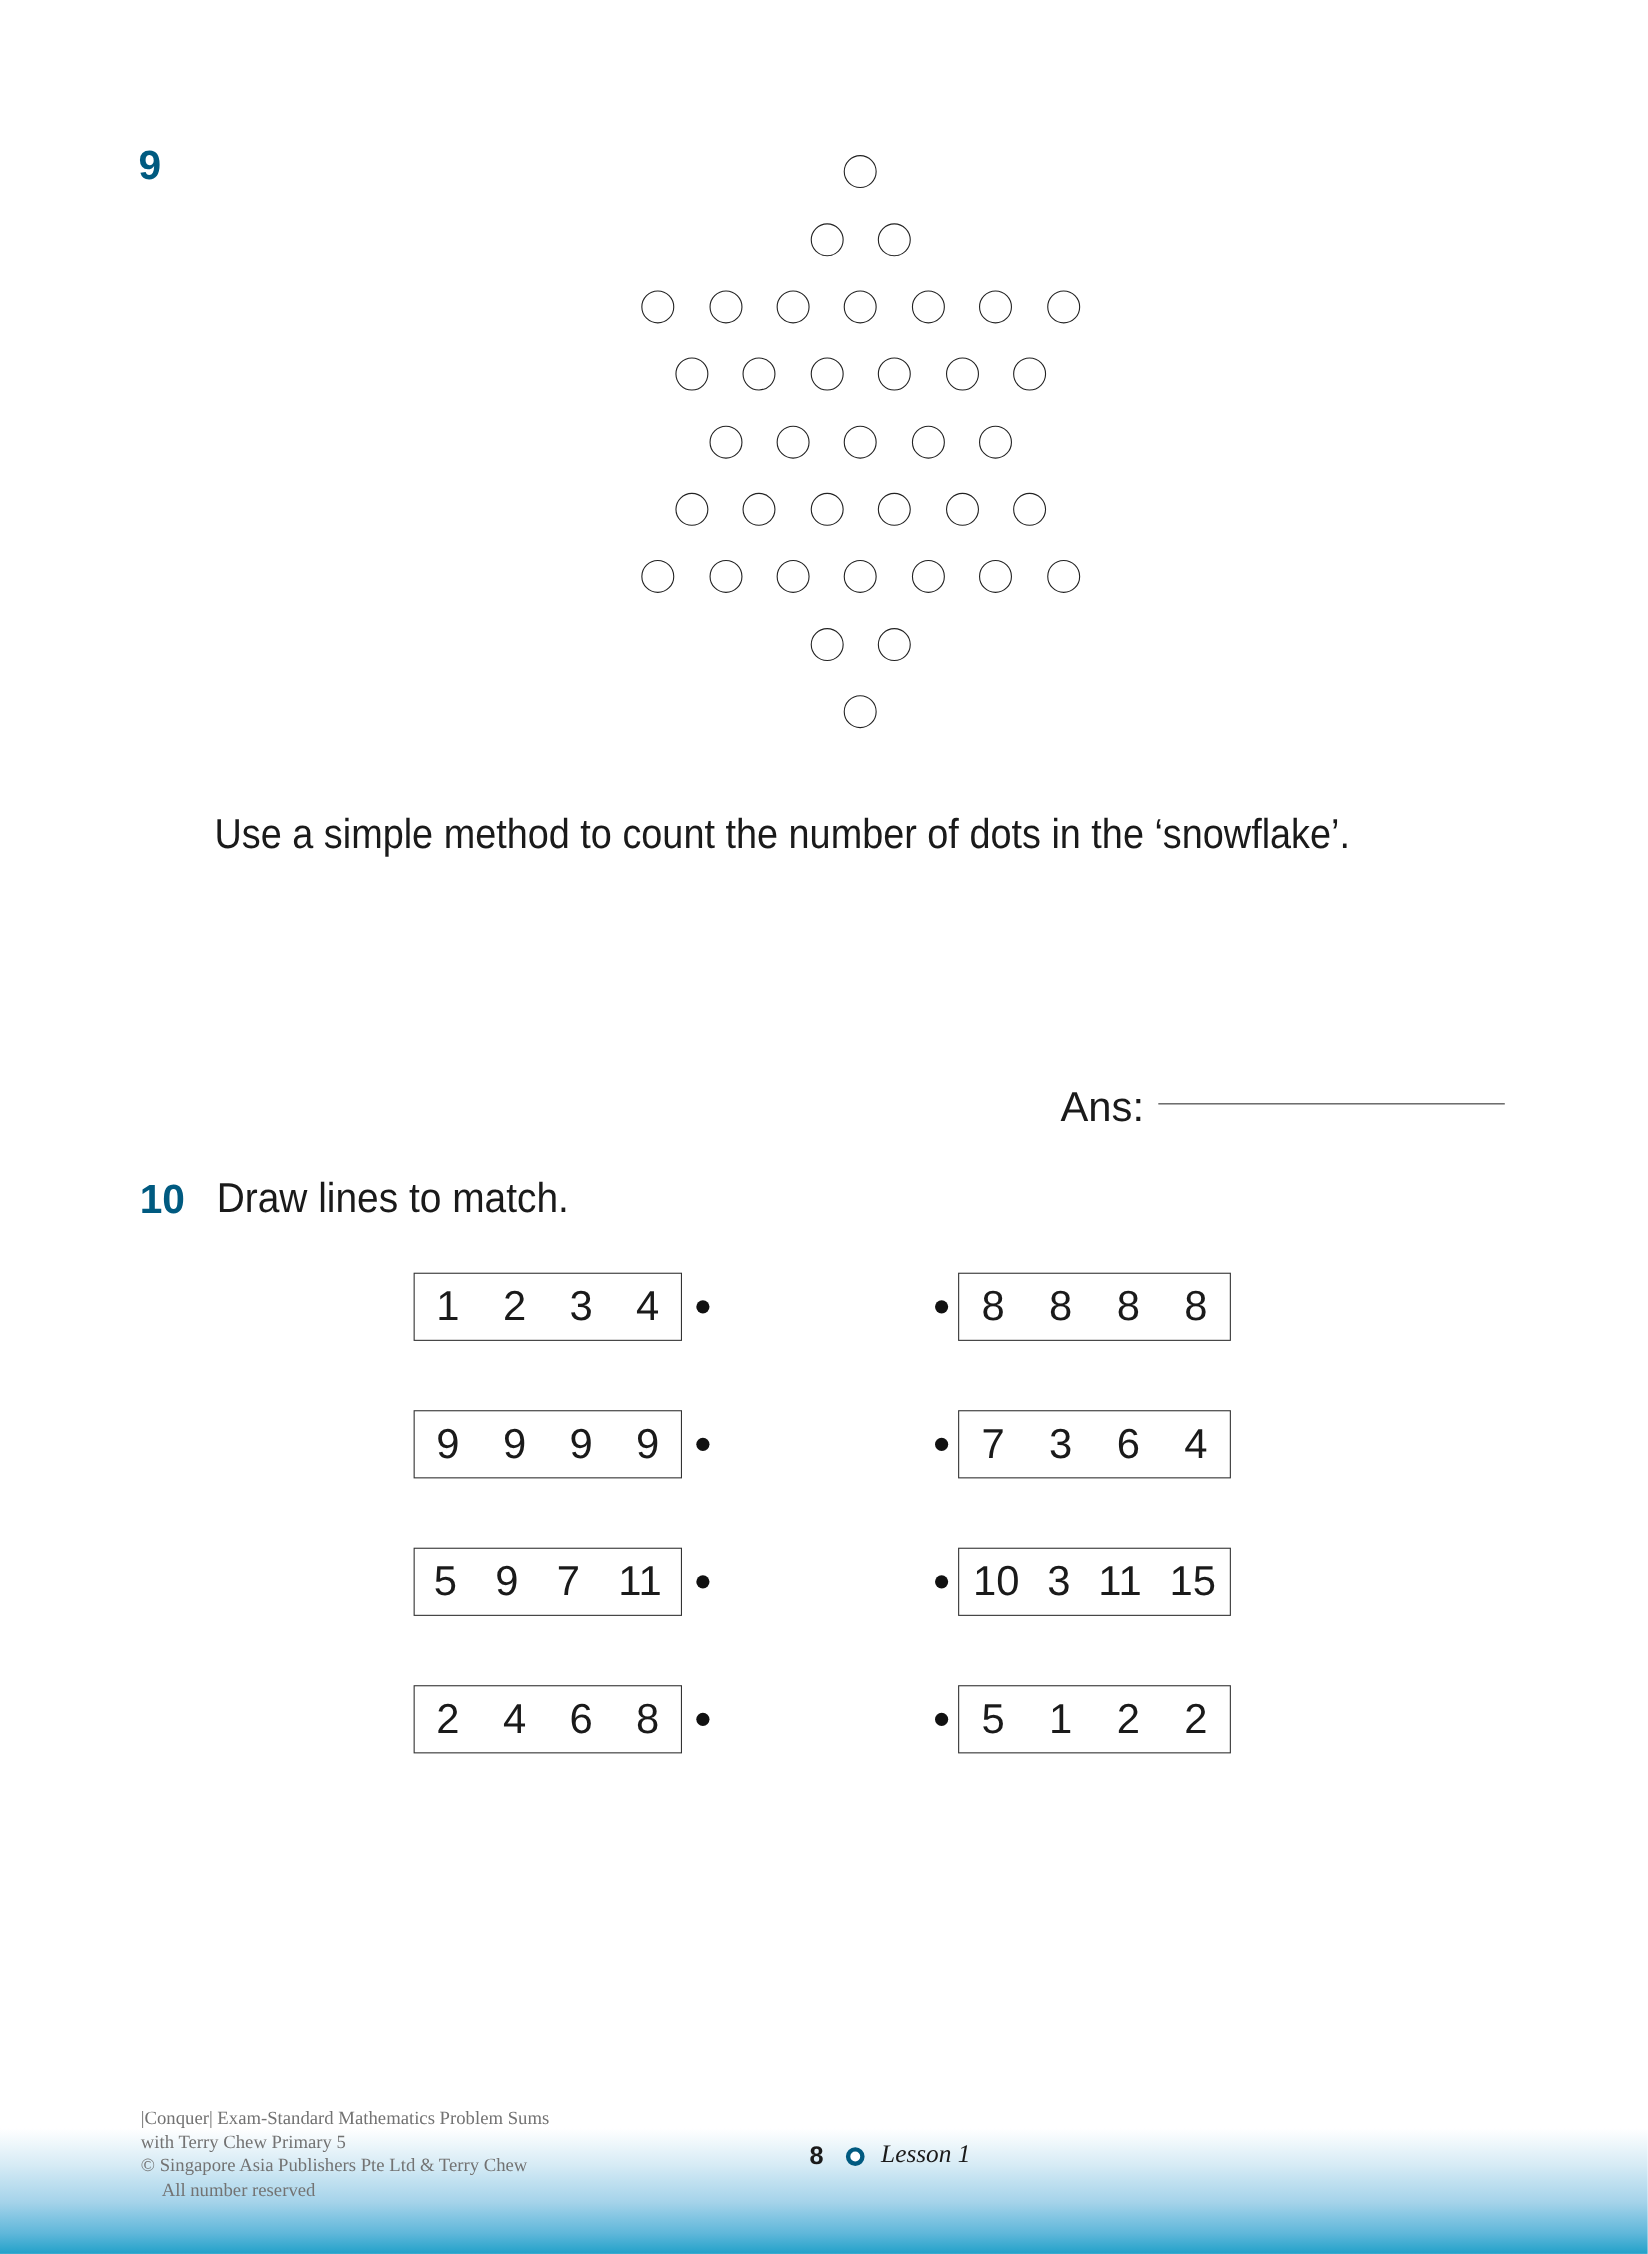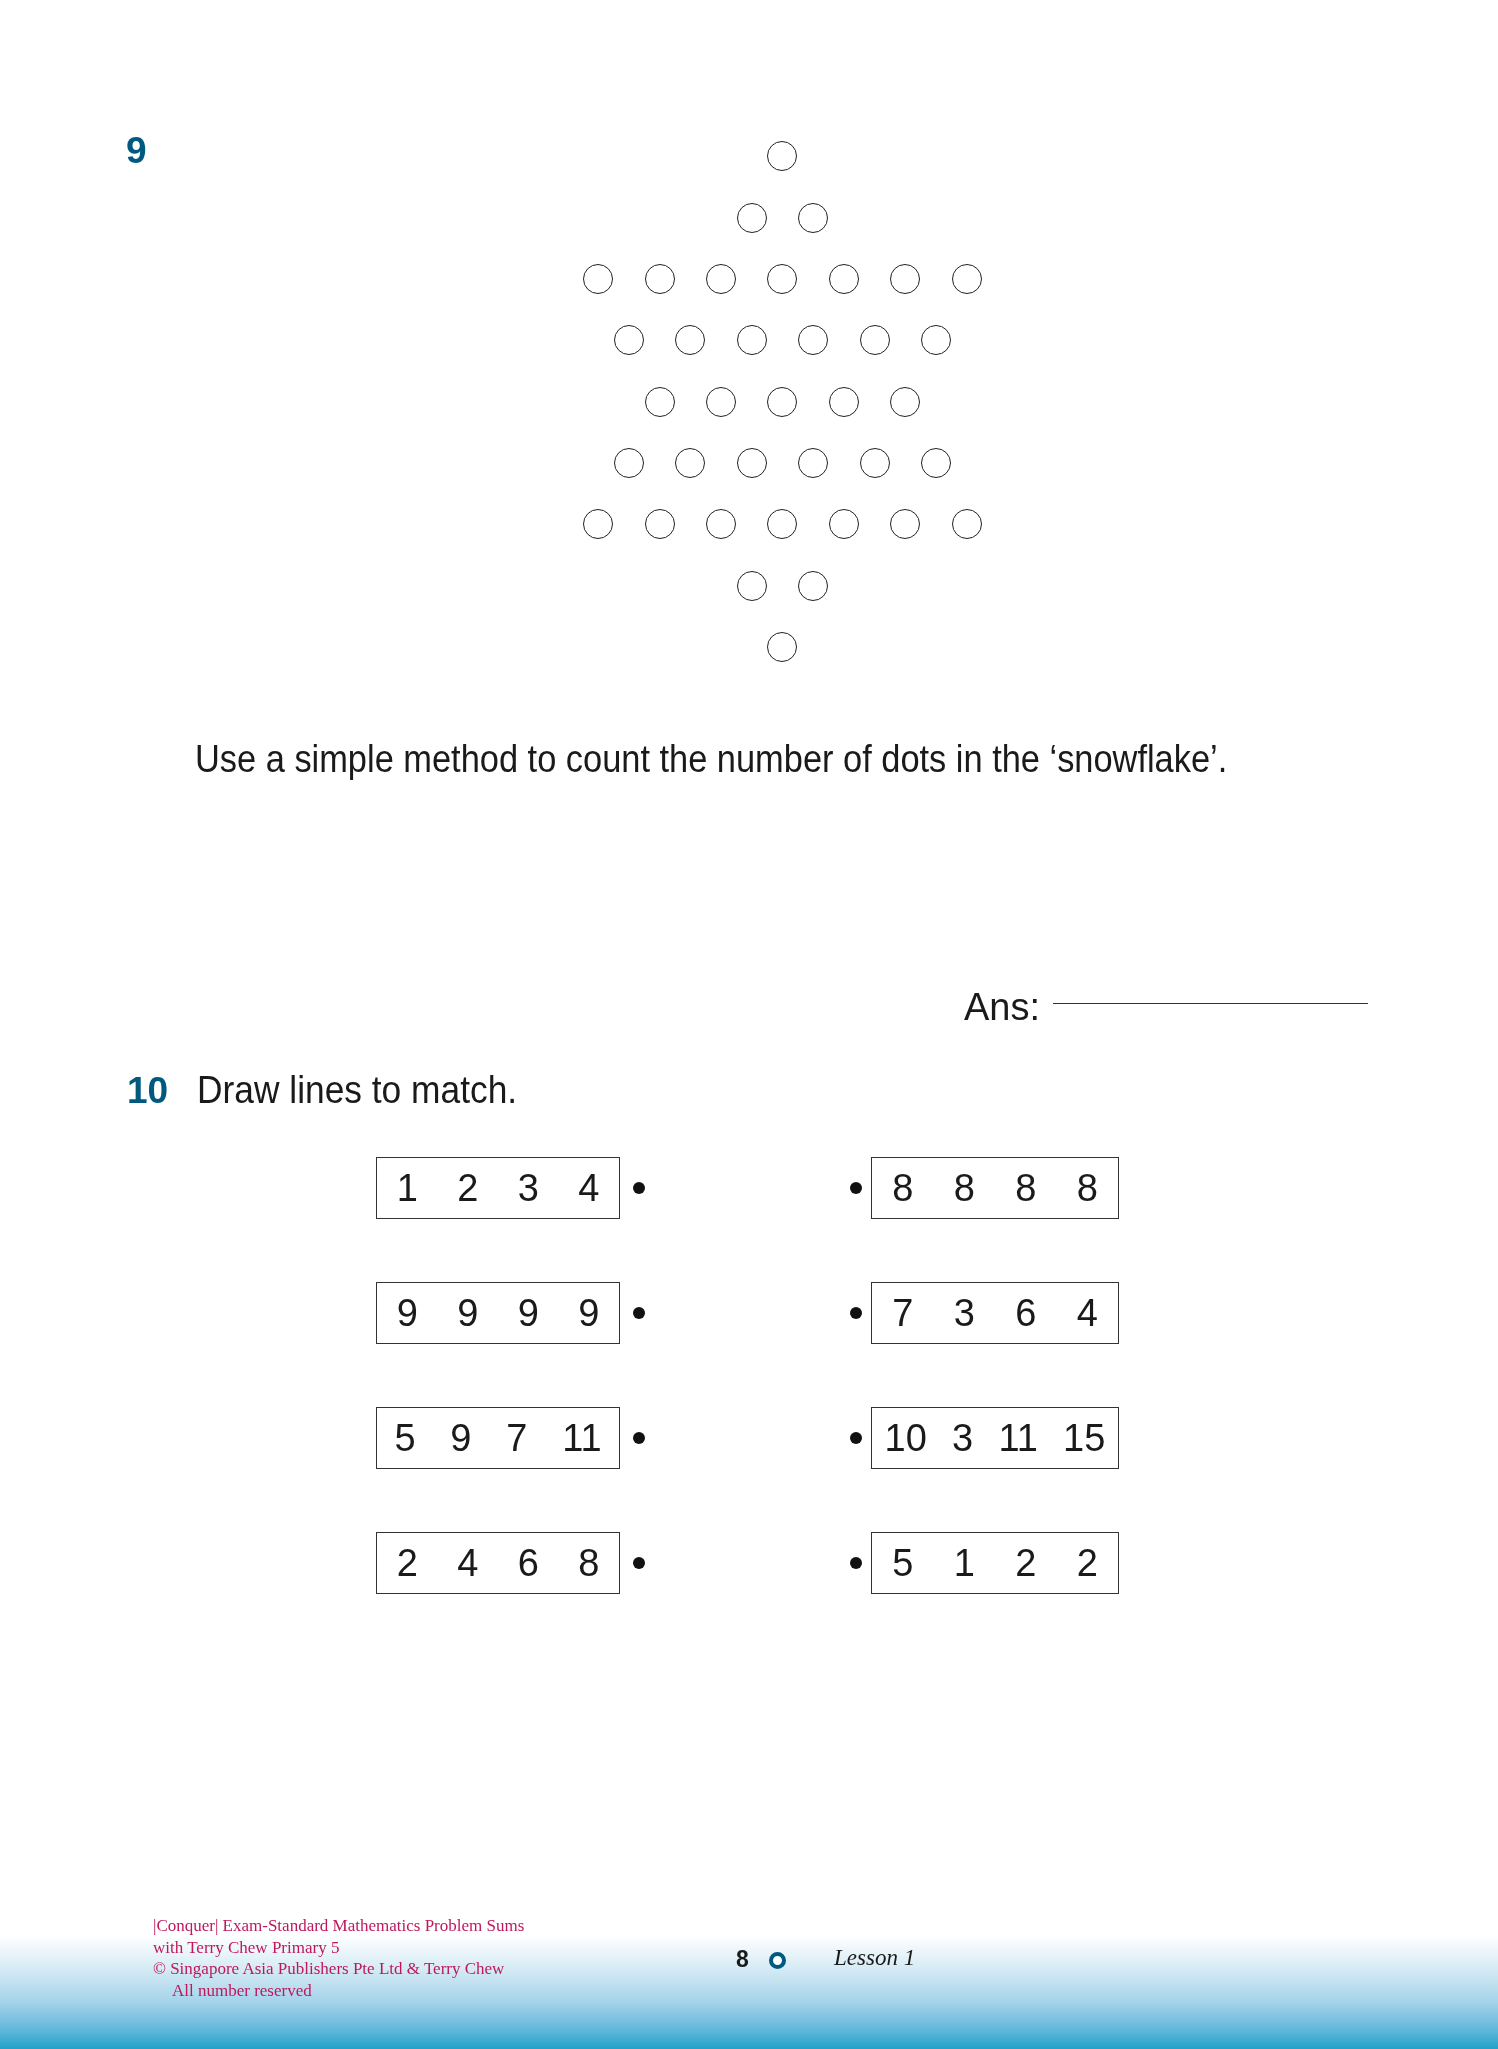--- a/index.html
+++ b/index.html
@@ -30,35 +30,35 @@
     font-size: 38px; line-height: 1; box-sizing: border-box;
   }
   .match-box span { display: inline-block; text-align: center; }
   .bullet { position: absolute; width: 12px; height: 12px; border-radius: 50%; background: #111; }
   .footer-band {
     position: absolute; left: 0; top: 1925px; width: 1498px; height: 124px;
     background: linear-gradient(to bottom, #ffffff 0%, #ffffff 8%, #d6ebf5 35%, #a5d3ea 62%, #5fb7da 85%, #22a1c9 100%);
   }
   .footer-text {
     position: absolute; left: 128px; top: 1915px;
-    font-family: "Liberation Serif", serif; font-size: 17px; line-height: 21.5px; color: #be185d; margin-left: 25px;
+    font-family: "Liberation Serif", serif; font-size: 17px; line-height: 21.5px; color: #737373;
   }
   .footer-text div { white-space: nowrap; }
   .footer-text .indent { padding-left: 19px; }
   .page-num {
     position: absolute; left: 736px; top: 1948px; font-family: "Liberation Sans", sans-serif;
     font-weight: bold; font-size: 23px; line-height: 1; color: #1a1a1a;
   }
   .page-icon {
     position: absolute; left: 769px; top: 1952px; width: 9px; height: 9px;
     border: 4px solid #005a80; border-radius: 50%; background: #fff;
   }
   .lesson {
     position: absolute; left: 801px; top: 1946px; font-family: "Liberation Serif", serif;
-    font-style: italic; font-size: 23px; line-height: 1; color: #1a1a1a; margin-left: 33px;
+    font-style: italic; font-size: 23px; line-height: 1; color: #1a1a1a;
   }
 </style>
 </head>
 <body>
 
 <div class="qnum" style="left:126px; top:132px;">9</div>
 
 <div id="snowflake">
     <div class="dot-circle" style="left: 767.4px; top: 141.4px;"></div>
     <div class="dot-circle" style="left: 736.7px; top: 202.7px;"></div>

